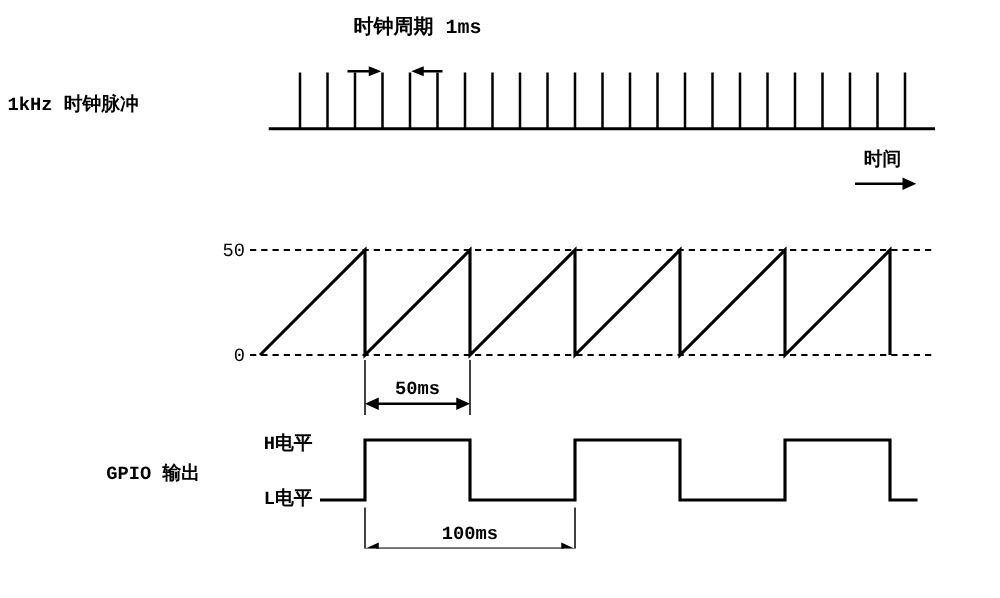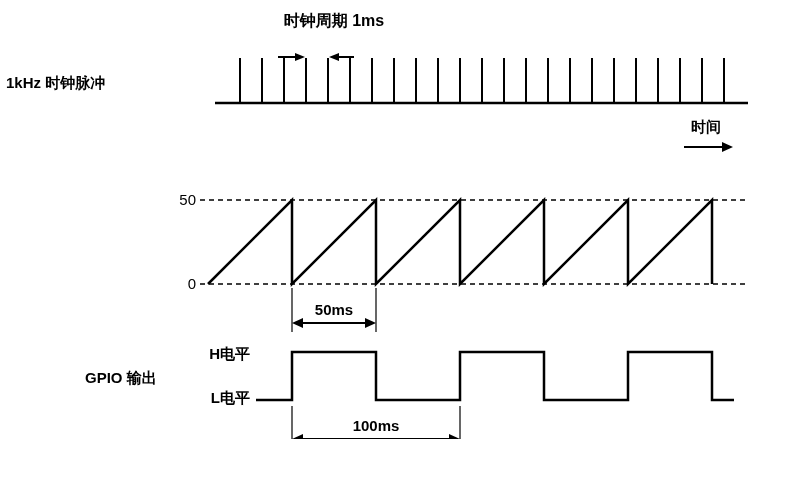--- a/index.html
+++ b/index.html
@@ -1,21 +1,21 @@
 <!DOCTYPE html>
 <html><head>
 <meta charset="utf-8">
 <style>
   html, body { margin: 0; padding: 0; background: #ffffff; }
   .canvas {
     position: relative;
     width: 800px;
     height: 439px;
     background: #ffffff;
-    font-family: Liberation Sans, sans-serif;
+    font-family: Liberation Mono, monospace;
     overflow: hidden;
   }
   svg { display: block; }
   svg text { fill: #000000; }
   .lbl  { font-size: 15px; font-weight: bold; }
   .lbl-lg { font-size: 16px; font-weight: bold; }
   .num  { font-size: 15px; font-weight: normal; }
 </style>
 </head>
 <body>

